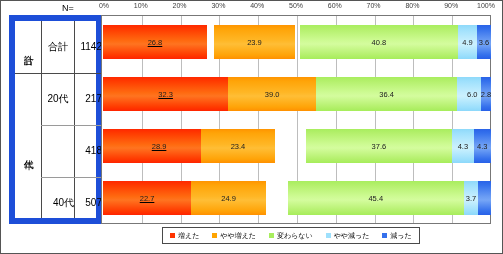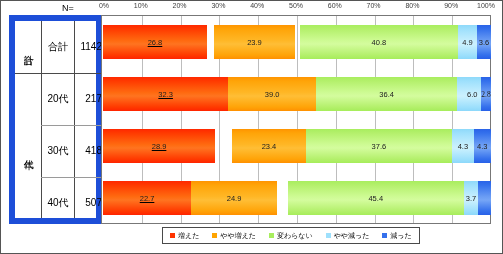--- a/index.html
+++ b/index.html
@@ -151,28 +151,25 @@
       <div style="position: absolute; left: 60px; top: 0px; width: 31px; height: 52px; display: flex; align-items: center; justify-content: flex-end; padding-right: 4px; box-sizing: border-box;">
         <span class="cell-text">1142</span>
       </div>
       <div style="position: absolute; left: 27px; top: 52px; width: 32px; height: 52px; display: flex; align-items: center; justify-content: center;">
         <span class="cell-text">20代</span>
       </div>
       <div style="position: absolute; left: 60px; top: 52px; width: 31px; height: 52px; display: flex; align-items: center; justify-content: flex-end; padding-right: 4px; box-sizing: border-box;">
         <span class="cell-text">217</span>
       </div>
       <div class="hline-solid" style="top: 52px;"></div>
-      <div style="position: absolute; left: 27px; top: 104px; width: 32px; height: 52px; display: flex; align-items: center; justify-content: center;">
-        <span class="cell-text">30代</span>
-      </div>
       <div style="position: absolute; left: 60px; top: 104px; width: 31px; height: 52px; display: flex; align-items: center; justify-content: flex-end; padding-right: 4px; box-sizing: border-box;">
         <span class="cell-text">418</span>
       </div>
       <div class="hline-dash" style="top: 104px;"></div>
-      <div style="position: absolute; left: 27px; top: 156px; width: 32px; height: 52px; display: flex; align-items: center; justify-content: center;">
+      <div style="position: absolute; left: 27px; top: 156px; width: 32px; height: 52px; display: flex; align-items: center; justify-content: flex-end;">
         <span class="cell-text">40代</span>
       </div>
       <div style="position: absolute; left: 60px; top: 156px; width: 31px; height: 52px; display: flex; align-items: center; justify-content: flex-end; padding-right: 4px; box-sizing: border-box;">
         <span class="cell-text">507</span>
       </div>
       <div class="hline-dash" style="top: 156px;"></div>
     </div>
 
   <div id="plot">
       <div class="gridline" style="left: 39.8px;"></div>
@@ -209,47 +206,47 @@
         <div class="seg c-orange" style="left: 126.324px; width: 87.688px;">
           <span class="seg-label">39.0</span>
         </div>
         <div class="seg c-green" style="left: 214.012px; width: 141.232px;">
           <span class="seg-label">36.4</span>
         </div>
         <div class="seg c-lblue" style="left: 355.244px; width: 30px;">
           <span class="seg-label">6.0</span>
         </div>
         <div class="seg c-dblue" style="left: 378.524px; width: 10.864px;"></div>
-        <div class="out-label" style="left: 372.956px; width: 22px; font-family: Liberation Serif, serif;">
+        <div class="out-label" style="left: 372.956px; width: 22px;">
           <span class="seg-label">2.8</span>
         </div>
       </div>
       <div class="bar-row" style="top: 113px;">
         <div class="seg c-red" style="left: 1px; width: 112.132px;">
           <span class="seg-label">28.9</span>
         </div>
-        <div class="seg c-orange" style="left: 130px; width: 74px;">
+        <div class="seg c-orange" style="left: 99px; width: 74px;">
           <span class="seg-label">23.4</span>
         </div>
         <div class="seg c-green" style="left: 203.924px; width: 145.888px;">
           <span class="seg-label">37.6</span>
         </div>
         <div class="seg c-lblue" style="left: 349.812px; width: 22.116px;">
           <span class="seg-label">4.3</span>
         </div>
         <div class="seg c-dblue" style="left: 371.928px; width: 16.684px;"></div>
         <div class="out-label" style="left: 369.27px; width: 22px;">
           <span class="seg-label">4.3</span>
         </div>
       </div>
       <div class="bar-row" style="top: 165px;">
         <div class="seg c-red" style="left: 1px; width: 88.076px;">
           <span class="seg-label">22.7</span>
         </div>
-        <div class="seg c-orange" style="left: 89.076px; width: 86px; text-align: center;">
+        <div class="seg c-orange" style="left: 89.076px; width: 75px; text-align: center;">
           <span class="seg-label">24.9</span>
         </div>
         <div class="seg c-green" style="left: 185.688px; width: 176.152px;">
           <span class="seg-label">45.4</span>
         </div>
         <div class="seg c-lblue" style="left: 361.84px; width: 14.356px;"></div>
         <div class="out-label" style="left: 358.018px; width: 22px;">
           <span class="seg-label">3.7</span>
         </div>
         <div class="seg c-dblue" style="left: 376.196px; width: 13.192px;"></div>

